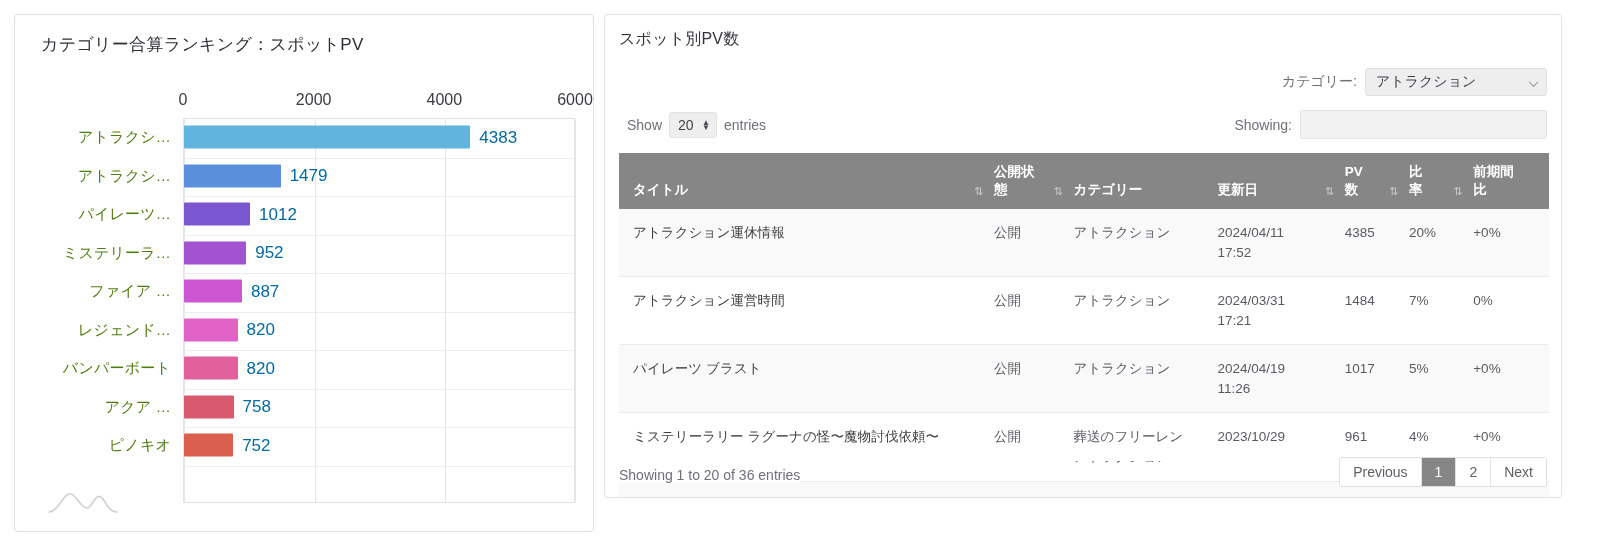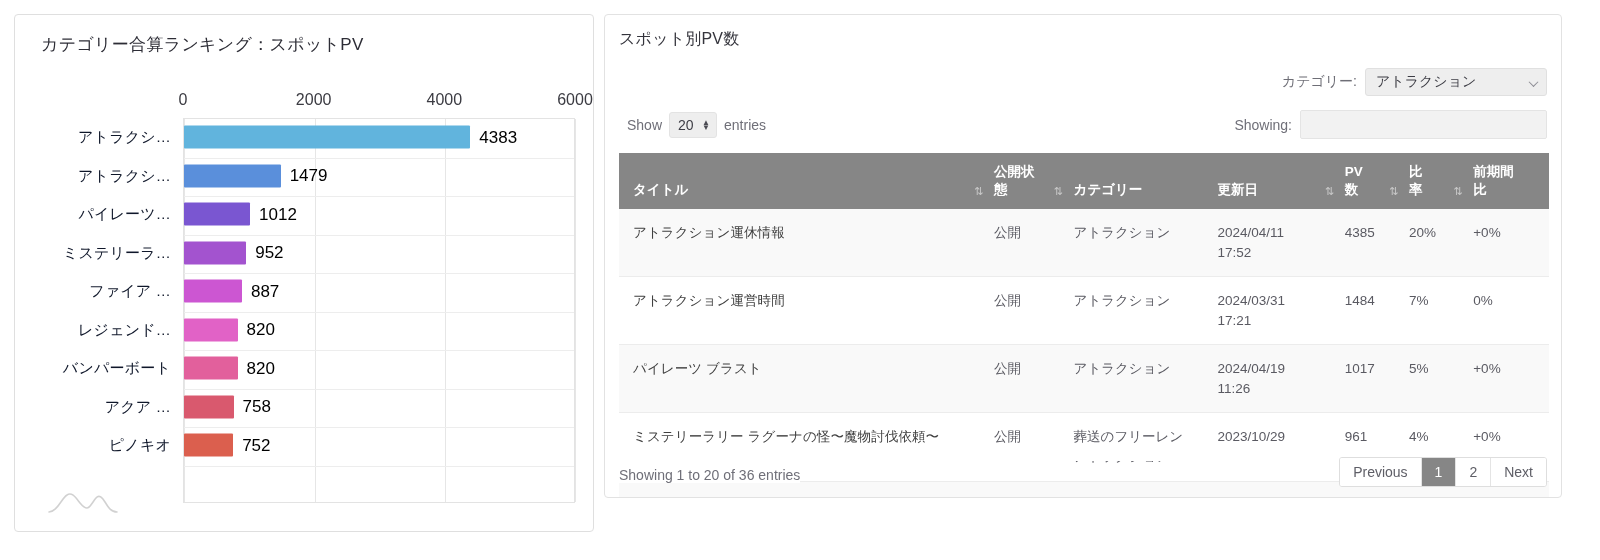--- a/index.html
+++ b/index.html
@@ -89,41 +89,41 @@
   }
   .blabel {
     position: absolute;
     right: 597px; 
     left: 0;
     width: 160px;
     top: 50%;
     transform: translateY(-50%);
     text-align: right;
     font-size: 15px;
-    color: #0f172a;
+    color: #4d7c0f;
     white-space: nowrap;
     letter-spacing: .2px;
   }
   .bwrap {
     position: absolute;
     left: 169px;
     top: 50%;
     transform: translateY(-50%);
     height: 23px;
     display: flex;
     align-items: center;
   }
   .bar {
     height: 23px;
     border-radius: 1px;
   }
   .bval {
     margin-left: 9px;
     font-size: 17px;
-    color: #000000;
+    color: #0369a1;
     white-space: nowrap;
     text-align: center;
   }
   .logo-mark {
     position: absolute;
     left: 32px; bottom: 16px;
     width: 72px; height: 26px;
     opacity: .45;
   }
 

